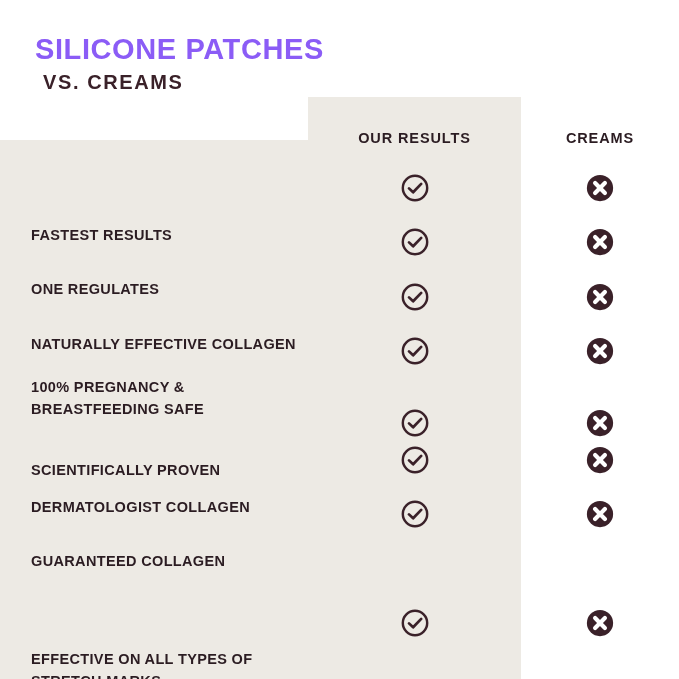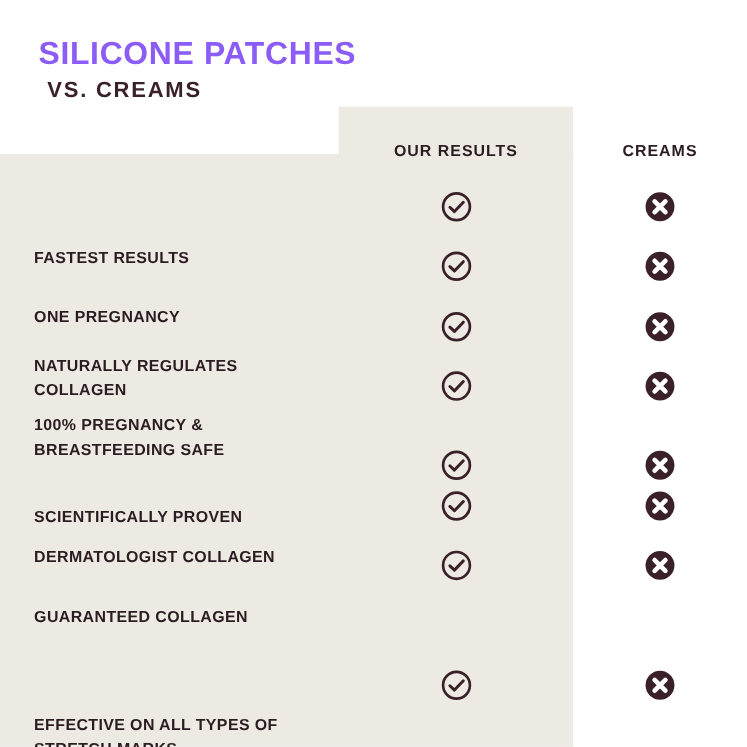--- a/index.html
+++ b/index.html
@@ -147,36 +147,36 @@
           </svg>
         </div>
         <div class="cell creams">
           <svg class="icon-cross" viewBox="0 0 32 32">
             <circle cx="16" cy="16" r="15" fill="#3A2129"></circle>
             <path d="M10.4 10.4 L21.6 21.6 M21.6 10.4 L10.4 21.6" fill="none" stroke="#FFFFFF" stroke-width="4.8" stroke-linecap="round"></path>
           </svg>
         </div>
       </div>
       <div class="row" style="top: 220px;">
-        <div class="row-label">ONE PREGNANCY</div>
+        <div class="row-label">ONE REGULATES</div>
         <div class="cell patches">
           <svg class="icon-check" viewBox="0 0 32 32">
             <circle cx="16" cy="16" r="13" fill="none" stroke="#3A2129" stroke-width="2.6"></circle>
             <path d="M9.6 16.4 L14 20.6 L22.6 11.6" fill="none" stroke="#3A2129" stroke-width="2.9" stroke-linecap="round" stroke-linejoin="round"></path>
           </svg>
         </div>
         <div class="cell creams">
           <svg class="icon-cross" viewBox="0 0 32 32">
             <circle cx="16" cy="16" r="15" fill="#3A2129"></circle>
             <path d="M10.4 10.4 L21.6 21.6 M21.6 10.4 L10.4 21.6" fill="none" stroke="#FFFFFF" stroke-width="4.8" stroke-linecap="round"></path>
           </svg>
         </div>
       </div>
       <div class="row" style="top: 275px;">
-        <div class="row-label">NATURALLY REGULATES COLLAGEN</div>
+        <div class="row-label">NATURALLY EFFECTIVE COLLAGEN</div>
         <div class="cell patches">
           <svg class="icon-check" viewBox="0 0 32 32">
             <circle cx="16" cy="16" r="13" fill="none" stroke="#3A2129" stroke-width="2.6"></circle>
             <path d="M9.6 16.4 L14 20.6 L22.6 11.6" fill="none" stroke="#3A2129" stroke-width="2.9" stroke-linecap="round" stroke-linejoin="round"></path>
           </svg>
         </div>
         <div class="cell creams">
           <svg class="icon-cross" viewBox="0 0 32 32">
             <circle cx="16" cy="16" r="15" fill="#3A2129"></circle>
             <path d="M10.4 10.4 L21.6 21.6 M21.6 10.4 L10.4 21.6" fill="none" stroke="#FFFFFF" stroke-width="4.8" stroke-linecap="round"></path>

